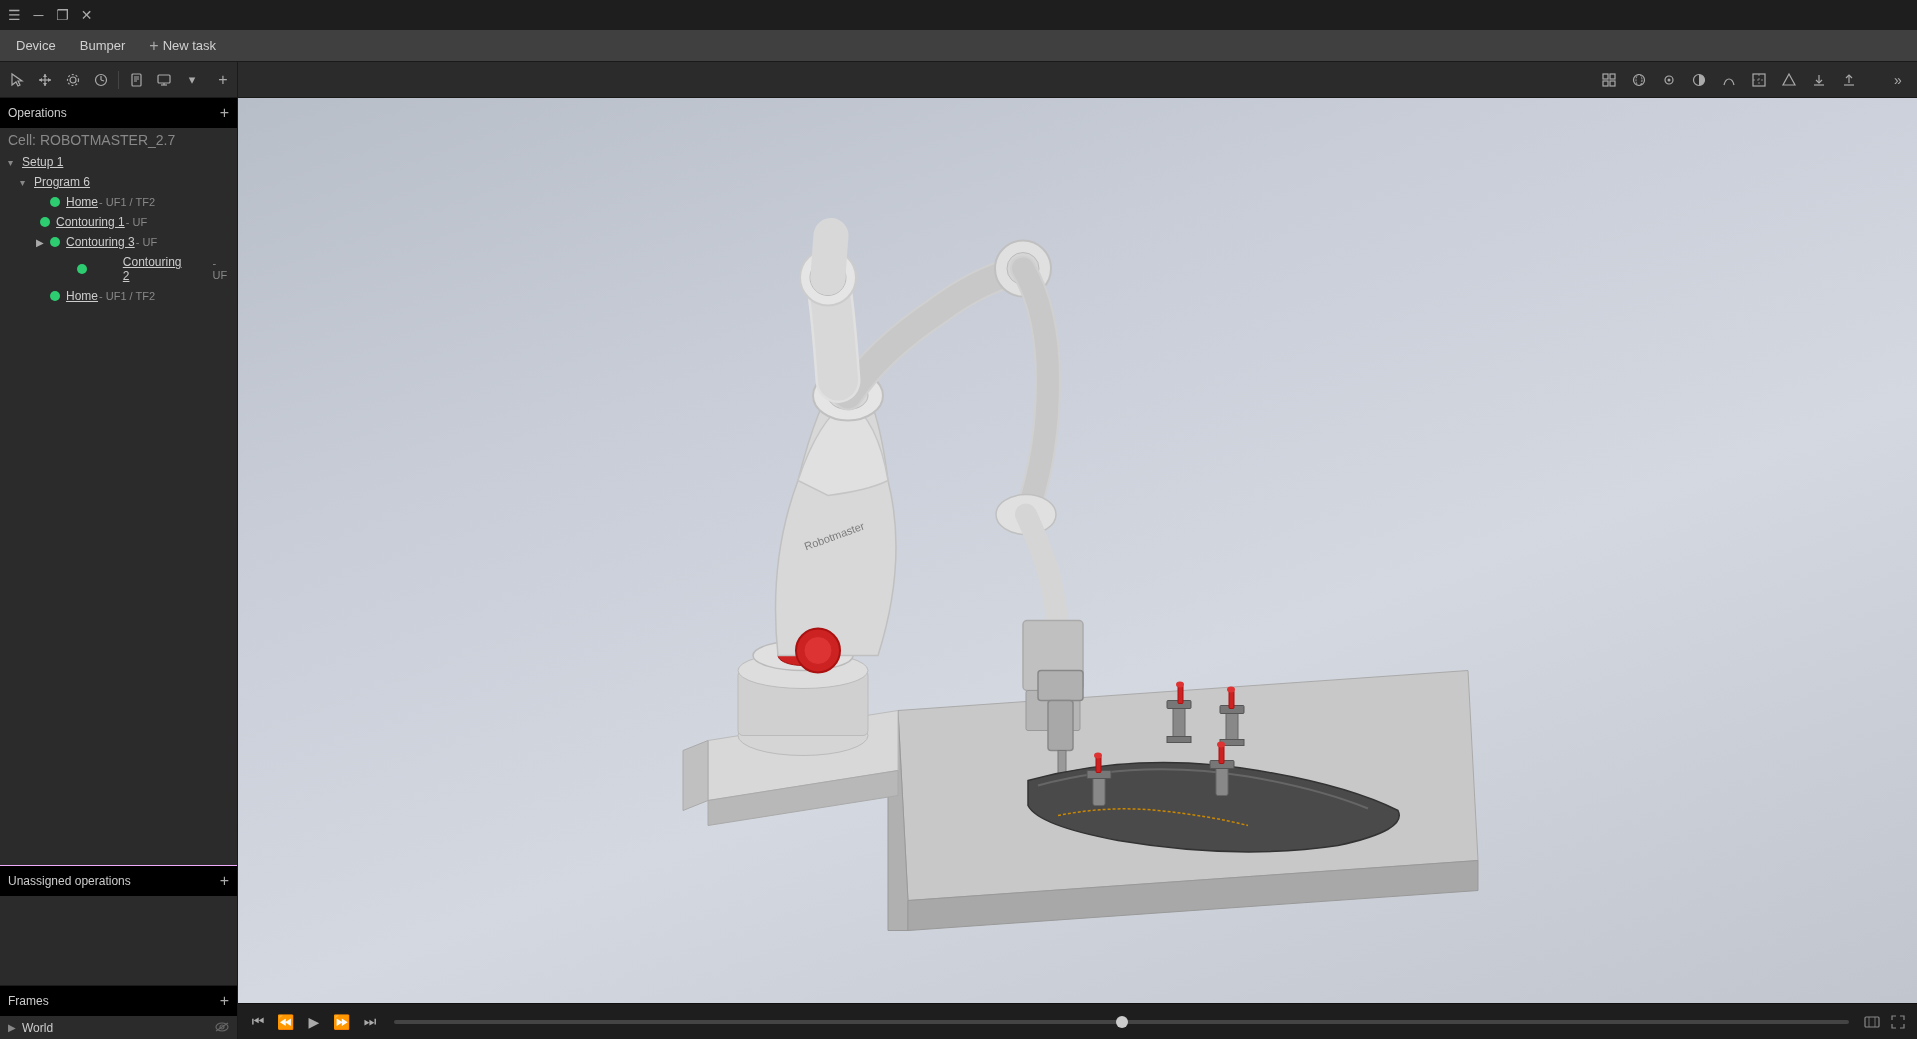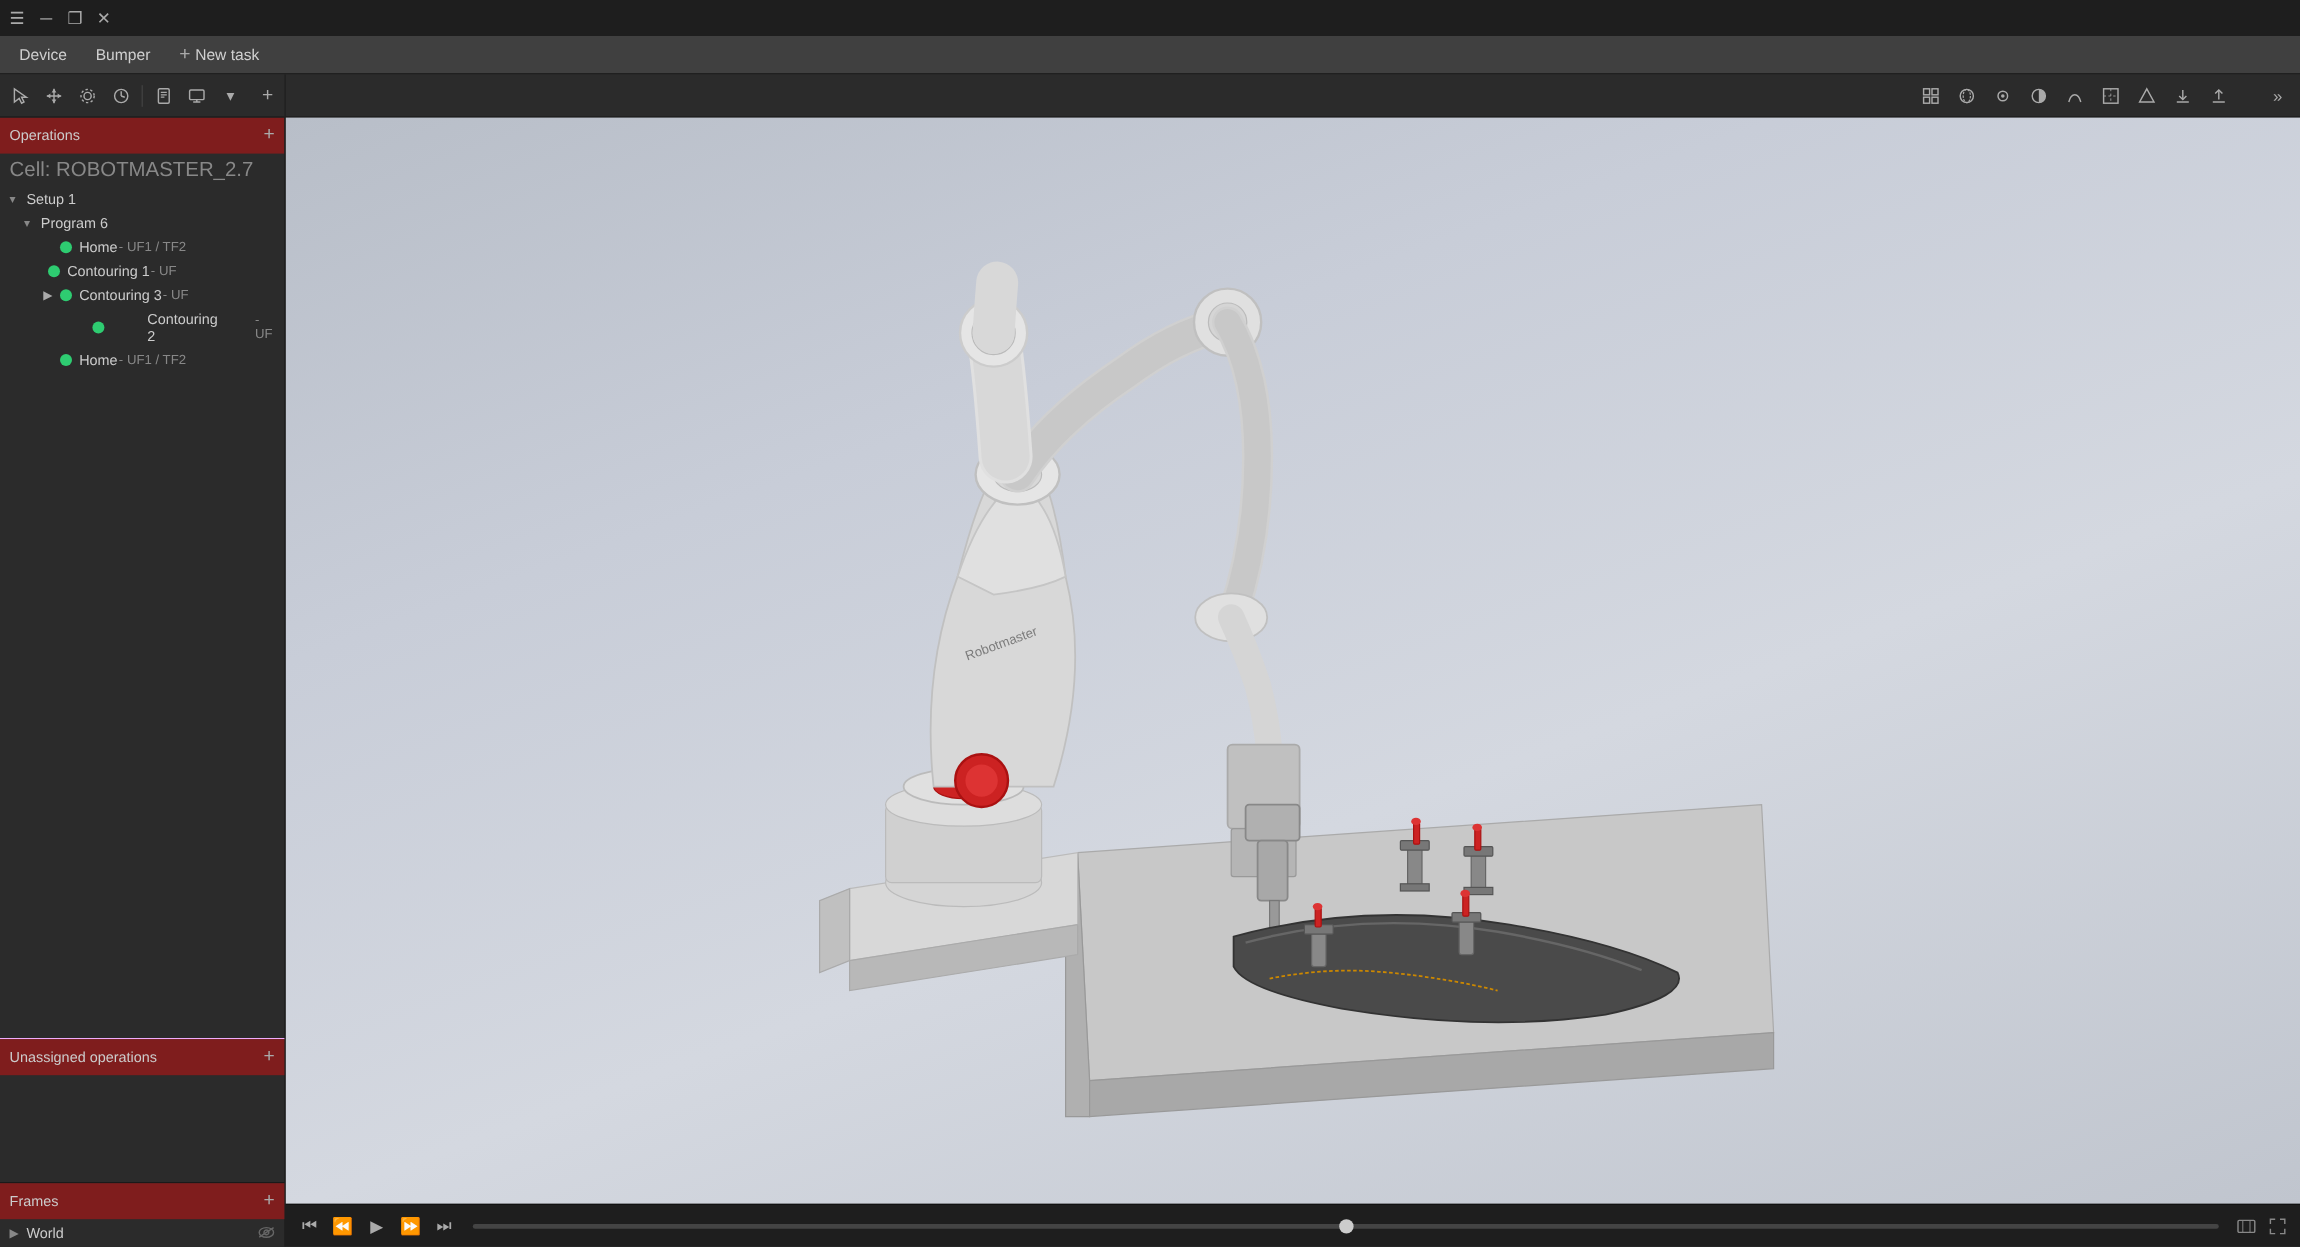--- a/index.html
+++ b/index.html
@@ -145,38 +145,38 @@
     #operations-section {
       flex: 1;
       overflow-y: auto;
       min-height: 0;
     }
     .section-header {
       display: flex;
       align-items: center;
       justify-content: space-between;
       padding: 6px 8px;
-      background: #7f1d1d;
+      background: #000000;
     }
     .section-title {
       font-size: 12px;
       color: #ccc;
       font-weight: 500;
     }
     .section-add-btn {
       background: transparent;
       border: none;
       color: #aaa;
       cursor: pointer;
       font-size: 16px;
     }
 
     .cell-label {
       padding: 4px 8px;
-      font-size: 17px;
+      font-size: 14px;
       color: #888;
     }
 
     .tree-item {
       display: flex;
       align-items: center;
       padding: 3px 8px;
       cursor: pointer;
       font-size: 12px;
       color: #ccc;
@@ -193,20 +193,21 @@
       height: 10px;
       border-radius: 50%;
       background: #2ecc71;
       display: inline-block;
       margin-right: 6px;
       flex-shrink: 0;
     }
     .tree-item .item-label {
       font-size: 12px;
       color: #ccc;
+      text-decoration: underline;
     }
     .tree-item .item-sub {
       font-size: 11px;
       color: #888;
       margin-left: 1px;
     }
 
     
     #unassigned-section {
       border-top: 1px solid #f0abfc;

